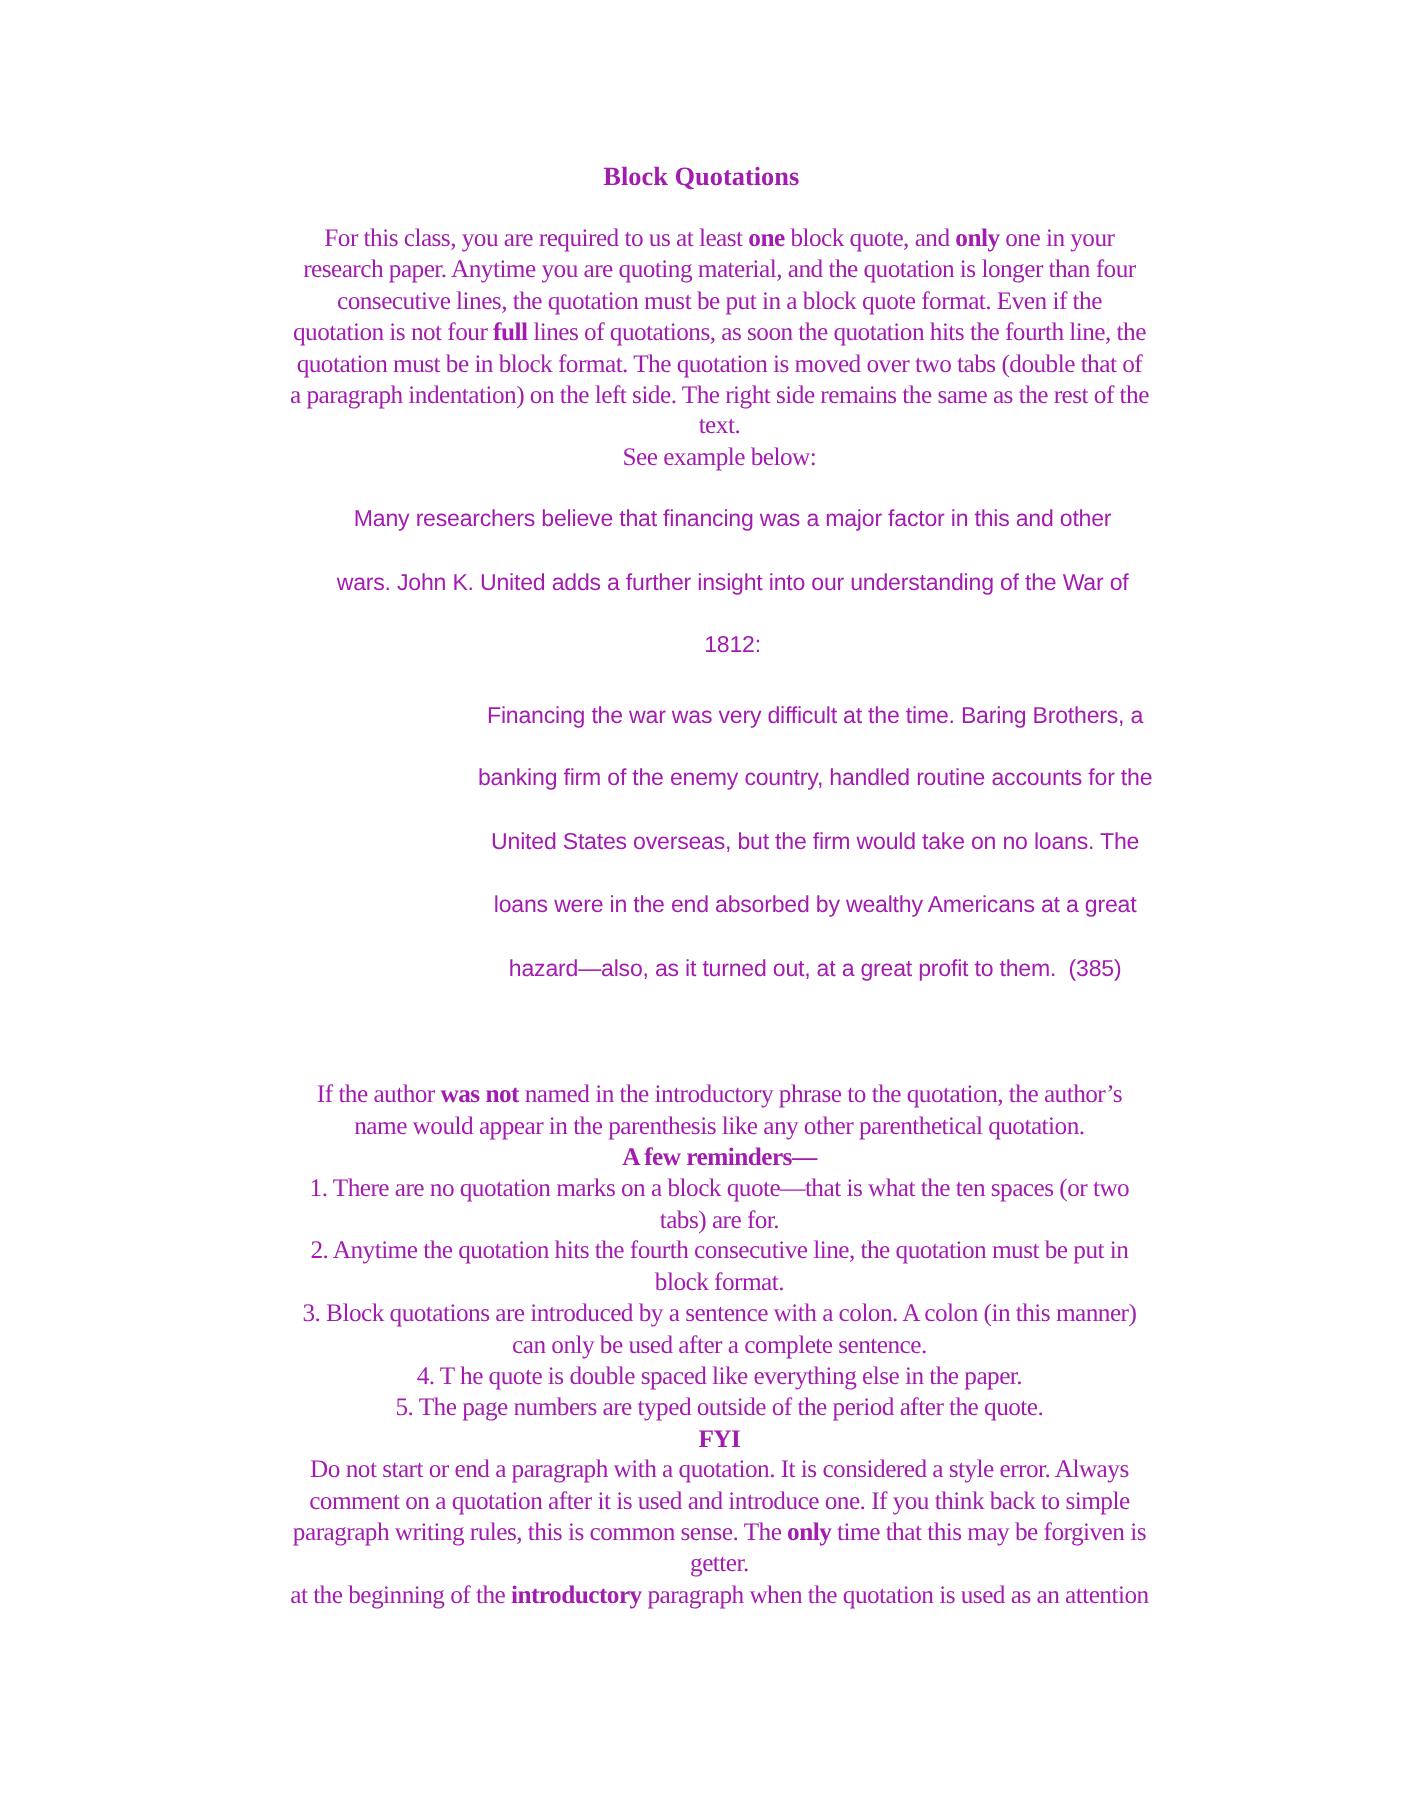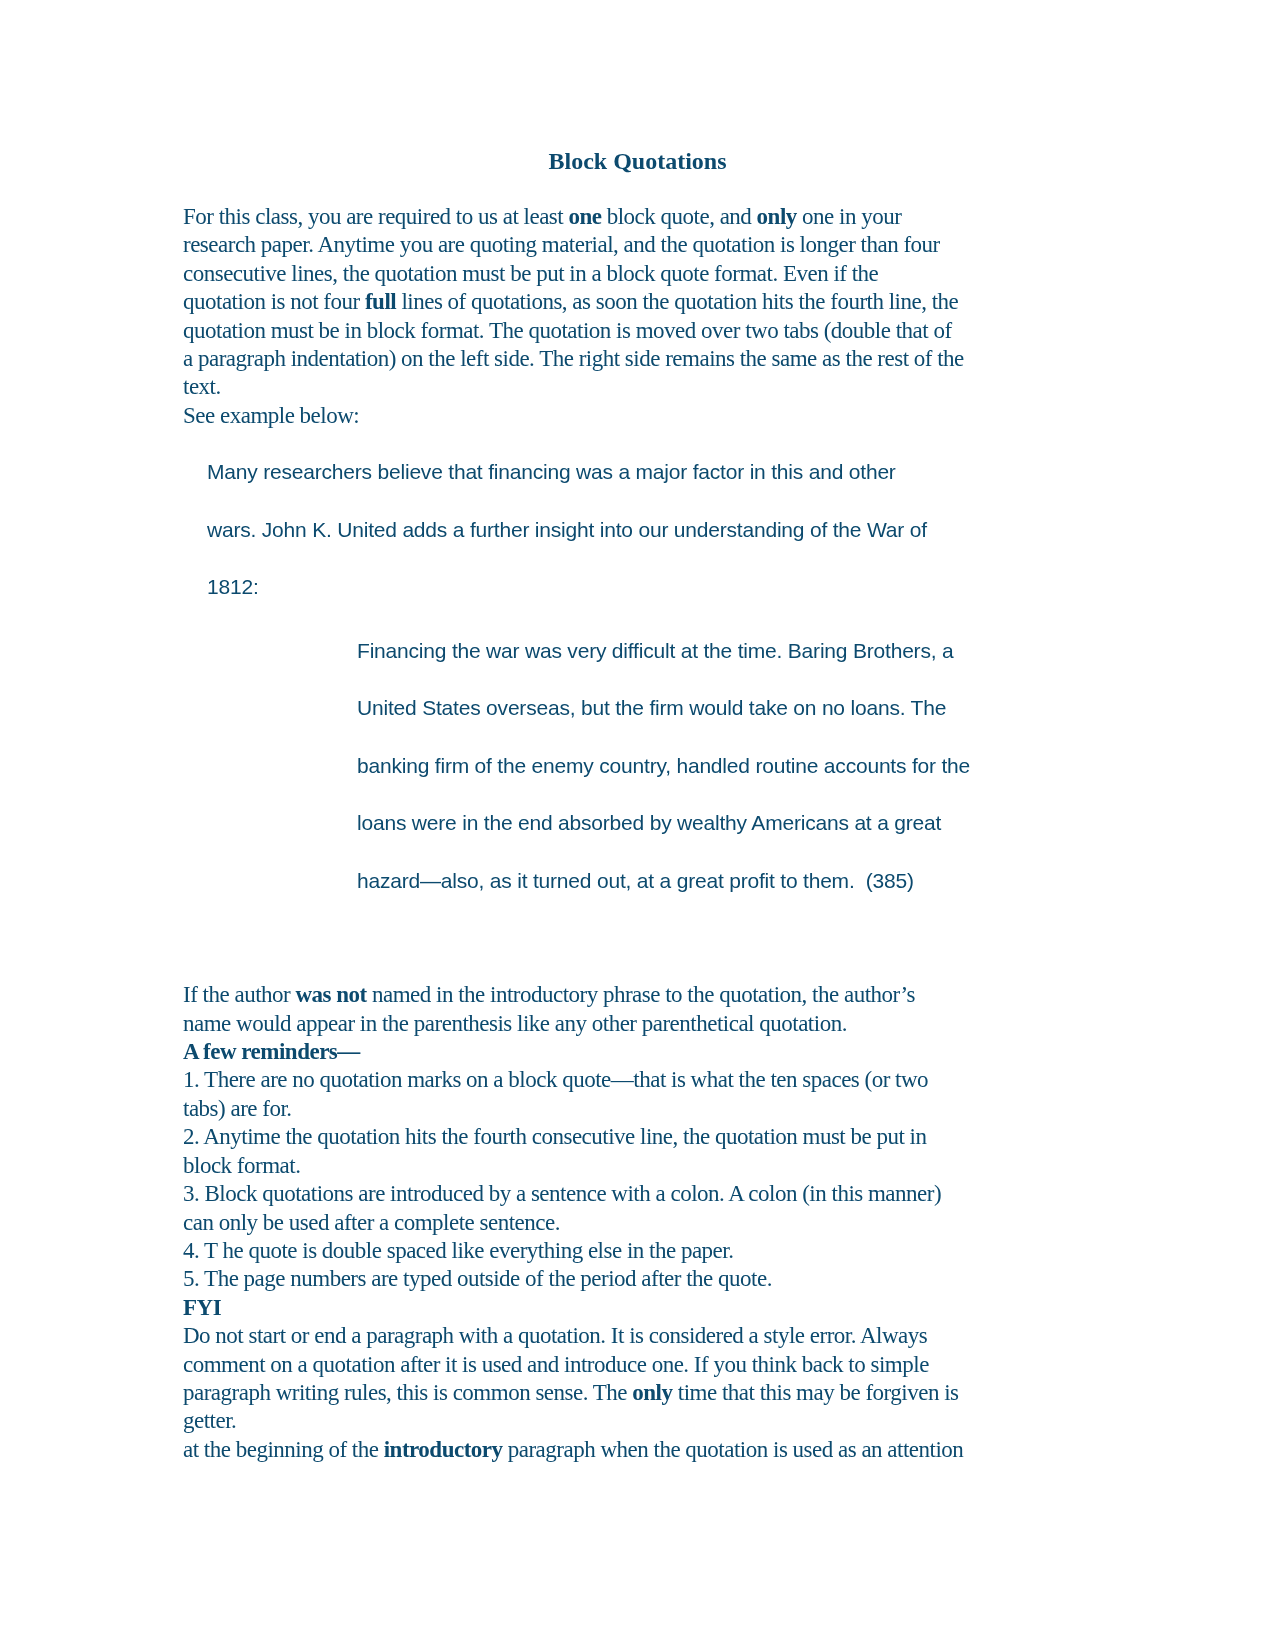--- a/index.html
+++ b/index.html
@@ -5,21 +5,21 @@
   html, body {
     margin: 0;
     padding: 0;
     background: #ffffff;
   }
   .page {
     position: relative;
     width: 1275px;
     height: 1650px;
     background: #ffffff;
-    color: #0c4a6e;
+    color: #a21caf;
     box-sizing: border-box;
     padding: 147px 150px 0 183px;
     overflow: hidden;
   }
   .title {
     font-family: "Liberation Serif", serif;
     font-weight: bold;
     font-size: 24px;
     line-height: 28px;
     text-align: center;
@@ -37,21 +37,21 @@
     font-family: "Liberation Sans", sans-serif;
     font-size: 21px;
     line-height: 57.5px;
     letter-spacing: -0.2px;
     margin-left: 24px;
   }
   .para1 { margin-top: 28px; }
   .example-intro { margin-top: 13px; }
   .quote { margin-top: 6px; padding-left: 150px; }
   .reminders { margin-top: 72px; }
-  .line { white-space: pre; }
+  .line { white-space: pre; text-align: center; }
   .b { font-weight: bold; }
 </style>
 </head>
 <body>
 
 <div class="page">
   <h1 class="title">Block Quotations</h1>
   <div class="serif-block para1">
       <div class="line"><span>For this class, you are required to us at least </span><span class="b">one</span><span> block quote, and </span><span class="b">only</span><span> one in your</span></div>
       <div class="line"><span>research paper. Anytime you are quoting material, and the quotation is longer than four</span></div>
@@ -62,22 +62,22 @@
       <div class="line"><span>text.</span></div>
       <div class="line"><span>See example below:</span></div>
     </div>
   <div class="sans-block example-intro">
       <div class="line"><span>Many researchers believe that financing was a major factor in this and other</span></div>
       <div class="line"><span>wars. John K. United adds a further insight into our understanding of the War of</span></div>
       <div class="line"><span>1812:</span></div>
     </div>
   <div class="sans-block quote">
       <div class="line"><span>Financing the war was very difficult at the time. Baring Brothers, a</span></div>
+      <div class="line"><span>banking firm of the enemy country, handled routine accounts for the</span></div>
       <div class="line"><span>United States overseas, but the firm would take on no loans. The</span></div>
-      <div class="line"><span>banking firm of the enemy country, handled routine accounts for the</span></div>
       <div class="line"><span>loans were in the end absorbed by wealthy Americans at a great</span></div>
       <div class="line"><span>hazard—also, as it turned out, at a great profit to them.  (385)</span></div>
     </div>
   <div class="serif-block reminders">
       <div class="line"><span>If the author </span><span class="b">was not</span><span> named in the introductory phrase to the quotation, the author’s</span></div>
       <div class="line"><span>name would appear in the parenthesis like any other parenthetical quotation.</span></div>
       <div class="line"><span class="b">A few reminders—</span></div>
       <div class="line"><span>1. There are no quotation marks on a block quote—that is what the ten spaces (or two</span></div>
       <div class="line"><span>tabs) are for.</span></div>
       <div class="line"><span>2. Anytime the quotation hits the fourth consecutive line, the quotation must be put in</span></div>

